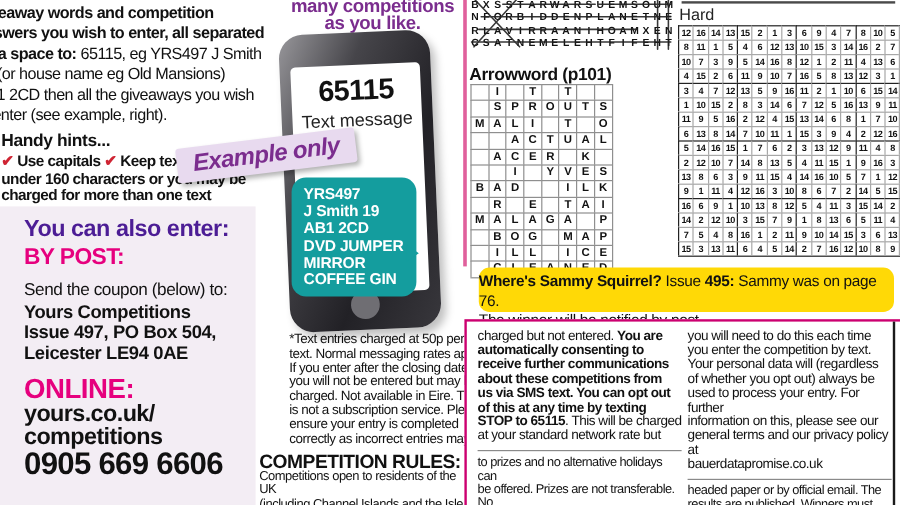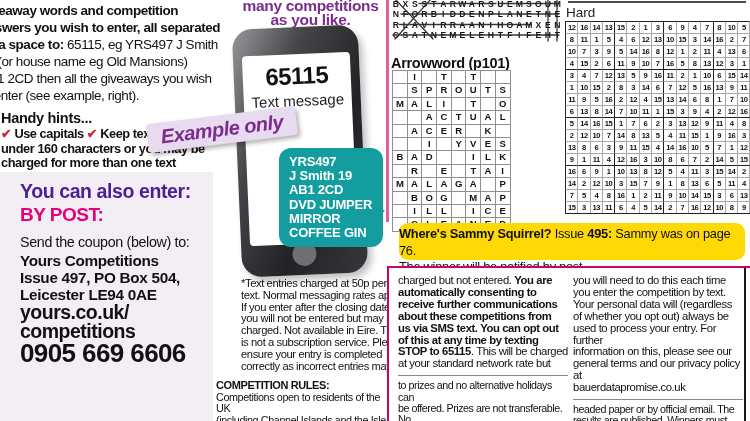--- a/index.html
+++ b/index.html
@@ -32,32 +32,32 @@
   #phone{position:absolute;left:237px;top:27px;width:126px;height:248px;border-radius:20px;
          transform:rotate(-2.5deg);box-shadow:4px 5px 7px rgba(0,0,0,0.25);
          background:linear-gradient(115deg,#98979b,#46454a 30%,#222126 65%,#38373c);}
   #screen{position:absolute;left:9px;top:27px;width:108px;height:190px;background:#fff;border-radius:4px;}
   .scr-num{text-align:center;margin-top:8px;font-weight:bold;font-size:24px;letter-spacing:-0.5px;}
   .scr-label{text-align:center;font-size:15px;margin-top:2px;color:#222;}
   #homebtn{position:absolute;left:50%;bottom:9px;margin-left:-12px;width:24px;height:24px;
            border-radius:50%;background:#6f6e73;}
   #bubble{position:absolute;left:243px;top:148px;width:104px;box-sizing:border-box;
           background:#149d9e;border-radius:12px;color:#fff;font-weight:bold;font-size:13px;
-          line-height:14.2px;padding:7px 4px 7px 10px;letter-spacing:-0.2px;margin-left:36px;}
+          line-height:14.2px;padding:7px 4px 7px 10px;letter-spacing:-0.2px;}
   #bubble::after{content:"";position:absolute;right:-9px;top:56px;width:0;height:0;
           border:7px solid transparent;border-left:10px solid #149d9e;}
   #example-banner{position:absolute;left:147px;top:115px;width:150px;height:29px;background:#e8daef;
           transform:rotate(-7deg);border-radius:3px;box-shadow:2px 3px 4px rgba(0,0,0,0.3);
           display:flex;align-items:center;justify-content:center;}
   .example-text{color:#7b2d8e;font-weight:bold;font-style:italic;font-size:20px;letter-spacing:-0.5px;}
   #footnote{position:absolute;left:216px;top:278px;width:176px;font-size:11.2px;line-height:11.8px;
             letter-spacing:-0.4px;margin-left:25px;}
   #rules{position:absolute;left:216px;top:380px;width:178px;font-size:10.8px;line-height:11.7px;
          letter-spacing:-0.4px;}
-  .rules-title{font-weight:bold;font-size:11px;}
+  .rules-title{font-weight:bold;font-size:16px;}
 
   
   #pink-rule{position:absolute;left:386px;top:0;width:2.5px;height:222px;background:#e0609c;}
   #wordsearch{position:absolute;left:391px;top:-1px;}
   .wordsearch .g-row{display:flex;}
   .wordsearch .g-cell{flex:0 0 9.5px;height:10.4px;line-height:10.6px;text-align:center;
                       font-size:8.6px;font-weight:bold;}
   #ws-lines{position:absolute;left:391px;top:-1px;}
   #arroword-title{position:absolute;left:391px;top:55px;font-weight:bold;font-size:14.5px;letter-spacing:-0.3px;}
   #arroword{position:absolute;left:392px;top:70px;border-right:1px solid #8f8f8f;border-bottom:1px solid #8f8f8f;}
@@ -103,20 +103,21 @@
 </span><span>under 160 characters or you may be
 charged for more than one text</span></div>
 
   <div id="postbox">
     <div class="also">You can also enter:</div>
     <div class="bypost">BY POST:</div>
     <div class="send">Send the coupon (below) to:</div>
     <div class="addr prel">Yours Competitions
 Issue 497, PO Box 504,
 Leicester LE94 0AE</div>
+    <div class="online">ONLINE:</div>
     <div class="url prel">yours.co.uk/
 competitions</div>
     <div class="phoneno">0905 669 6606</div>
 
   </div>
 
   <div id="tagline" class="prel">many competitions
 as you like.</div>
 
   <div id="phone">

